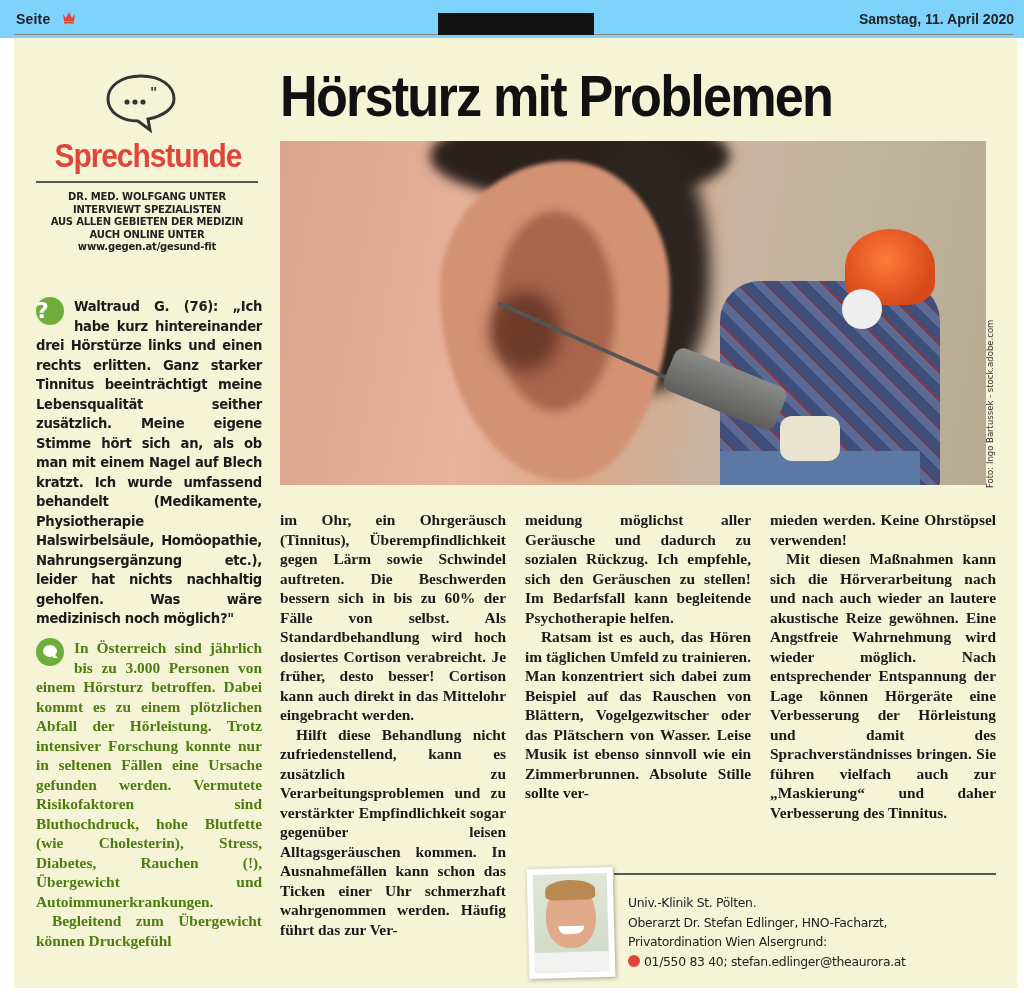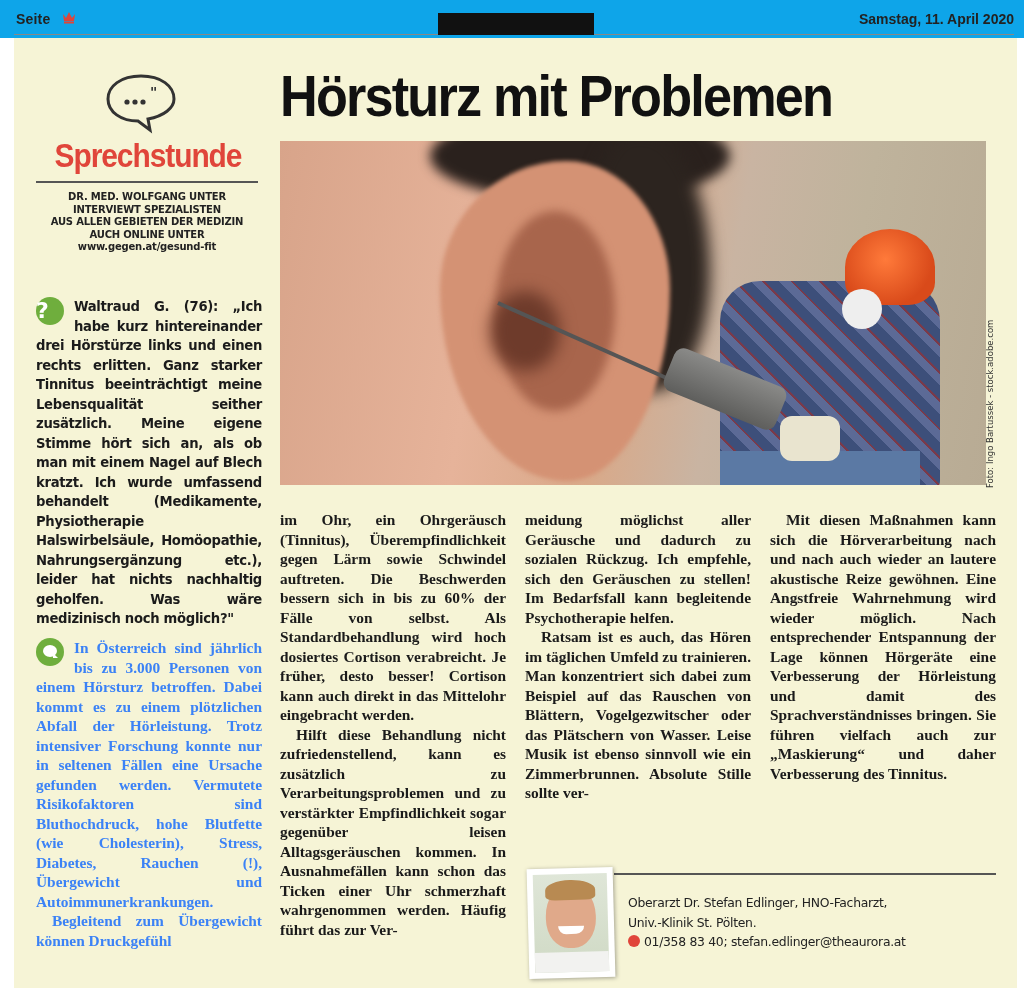--- a/index.html
+++ b/index.html
@@ -1,20 +1,20 @@
 <!DOCTYPE html>
 <html><head>
   <meta charset="utf-8">
   <style>
     * { box-sizing: border-box; margin: 0; padding: 0; }
     html, body { width: 1024px; height: 993px; background: #ffffff; overflow: hidden; }
     body { position: relative; font-family: "Liberation Sans", sans-serif; color: #1a1a1a; }
 
     
-    .topbar { position: absolute; left: 0; top: 0; width: 1024px; height: 38px; background: #0ea5e9; }
+    .topbar { position: absolute; left: 0; top: 0; width: 1024px; height: 38px; background: #7dd3fc; }
     .topbar .seite { position: absolute; left: 16px; top: 11px; font: bold 14px "Liberation Sans", sans-serif; color: #222; letter-spacing: 0.2px; }
     .topbar .crown { position: absolute; left: 62px; top: 10px; width: 14px; height: 14px; }
     .topbar .redact { position: absolute; left: 438px; top: 13px; width: 156px; height: 22px; background: #111; }
     .topbar .date { position: absolute; right: 10px; top: 11px; font: bold 14px "Liberation Sans", sans-serif; color: #222; }
     .topbar .rule-l { position: absolute; left: 14px; top: 34px; width: 424px; height: 1px; background: #888; }
     .topbar .rule-r { position: absolute; left: 594px; top: 34px; width: 420px; height: 1px; background: #888; }
 
     
     .page { position: absolute; left: 14px; top: 38px; width: 1003px; height: 950px; background: #f6f4d6; }
 
@@ -40,21 +40,21 @@
     .photo .mask { position: absolute; left: 562px; top: 148px; width: 40px; height: 40px; background: #eee; border-radius: 50%; }
     .photo .drill { position: absolute; left: 385px; top: 225px; width: 120px; height: 46px; background: linear-gradient(#8a8a88, #5e5e5c); border-radius: 10px; transform: rotate(22deg); }
     .photo .glove { position: absolute; left: 500px; top: 275px; width: 60px; height: 45px; background: #e9e4cf; border-radius: 12px; }
     .photo .jeans { position: absolute; left: 440px; top: 310px; width: 200px; height: 50px; background: #5b79a4; }
     .credit { position: absolute; left: 985px; top: 288px; width: 14px; height: 200px; }
     .credit span { position: absolute; left: 0; top: 0; width: 200px; transform: rotate(-90deg) translate(-200px, 0); transform-origin: left top; font: 8.5px "DejaVu Sans", sans-serif; color: #333; white-space: nowrap; }
 
     
     .col { position: absolute; width: 226px; text-align: justify; hyphens: manual; }
     .q { left: 36px; top: 297px; font: bold 13.2px/19.5px "DejaVu Sans", sans-serif; color: #1b1b1b; letter-spacing: -0.3px; }
-    .a1 { left: 36px; top: 638px; font: bold 15.4px/19.5px "Liberation Serif", serif; color: #3b82f6; }
+    .a1 { left: 36px; top: 638px; font: bold 15.4px/19.5px "Liberation Serif", serif; color: #4d7c0f; }
     .c2 { left: 280px; top: 510px; font: bold 15.4px/19.5px "Liberation Serif", serif; }
     .c3 { left: 525px; top: 510px; font: bold 15.4px/19.5px "Liberation Serif", serif; }
     .c4 { left: 770px; top: 510px; font: bold 15.4px/19.5px "Liberation Serif", serif; }
     .col p { margin: 0; text-align: justify; text-align-last: left; }
     .col p.ind { text-indent: 16px; }
     .badge { display: inline-block; width: 28px; height: 28px; border-radius: 50%; background: #6fae3d; float: left; margin: 0 10px 4px 0; position: relative; }
     .badge.qm::after { content: "?"; position: absolute; left: 0; top: 1px; width: 28px; text-align: center; font: bold 22px "DejaVu Sans", sans-serif; color: #fff; }
     .badge.ans::after { content: ""; position: absolute; left: 7px; top: 7px; width: 14px; height: 12px; background: #fff; border-radius: 50%; }
     .badge.ans::before { content: ""; position: absolute; left: 17px; top: 15px; width: 0; height: 0; border-left: 5px solid #fff; border-top: 5px solid transparent; z-index: 2; }
     .q p:first-child, .a1 p:first-child { text-indent: 0; }
@@ -144,31 +144,33 @@
   <p>im Ohr, ein Ohrgeräusch (Tinnitus), Überempfindlichkeit gegen Lärm sowie Schwindel auftreten. Die Beschwerden bessern sich in bis zu 60% der Fälle von selbst. Als Standardbehandlung wird hoch dosiertes Cortison verabreicht. Je früher, desto besser! Cortison kann auch direkt in das Mittelohr eingebracht werden.</p>
   <p class="ind">Hilft diese Behandlung nicht zufriedenstellend, kann es zusätzlich zu Verarbeitungsproblemen und zu verstärkter Empfindlichkeit sogar gegenüber leisen Alltagsgeräuschen kommen. In Ausnahmefällen kann schon das Ticken einer Uhr schmerzhaft wahrgenommen werden. Häufig führt das zur Ver-</p>
 </div>
 
 <div class="col c3">
   <p>meidung möglichst aller Geräusche und dadurch zu sozialen Rückzug. Ich empfehle, sich den Geräuschen zu stellen! Im Bedarfsfall kann begleitende Psychotherapie helfen.</p>
   <p class="ind">Ratsam ist es auch, das Hören im täglichen Umfeld zu trainieren. Man konzentriert sich dabei zum Beispiel auf das Rauschen von Blättern, Vogelgezwitscher oder das Plätschern von Wasser. Leise Musik ist ebenso sinnvoll wie ein Zimmerbrunnen. Absolute Stille sollte ver-</p>
 </div>
 
 <div class="col c4">
+  <p>mieden werden. Keine Ohrstöpsel verwenden!</p>
   <p class="ind">Mit diesen Maßnahmen kann sich die Hörverarbeitung nach und nach auch wieder an lautere akustische Reize gewöhnen. Eine Angstfreie Wahrnehmung wird wieder möglich. Nach entsprechender Entspannung der Lage können Hörgeräte eine Verbesserung der Hörleistung und damit des Sprachverständnisses bringen. Sie führen vielfach auch zur „Maskierung“ und daher Verbesserung des Tinnitus.</p>
 </div>
 
 <div class="foot-rule"></div>
 <div class="portrait">
   <div class="face-bg">
     <div class="shirt"></div>
     <div class="head"></div>
     <div class="hairp"></div>
     <div class="smile"></div>
   </div>
 </div>
 <div class="contact">
+  <div>Univ.-Klinik St. Pölten.</div>
   <div>Oberarzt Dr. Stefan Edlinger, HNO-Facharzt,</div>
-  <div>Univ.-Klinik St. Pölten.</div>
+  <div>Privatordination Wien Alsergrund:</div>
   <div>
-    <span class="phone-icon"></span><span>01/358 83 40; stefan.edlinger@theaurora.at</span>
+    <span class="phone-icon"></span><span>01/550 83 40; stefan.edlinger@theaurora.at</span>
   </div>
 </div>
 
 </body></html>

